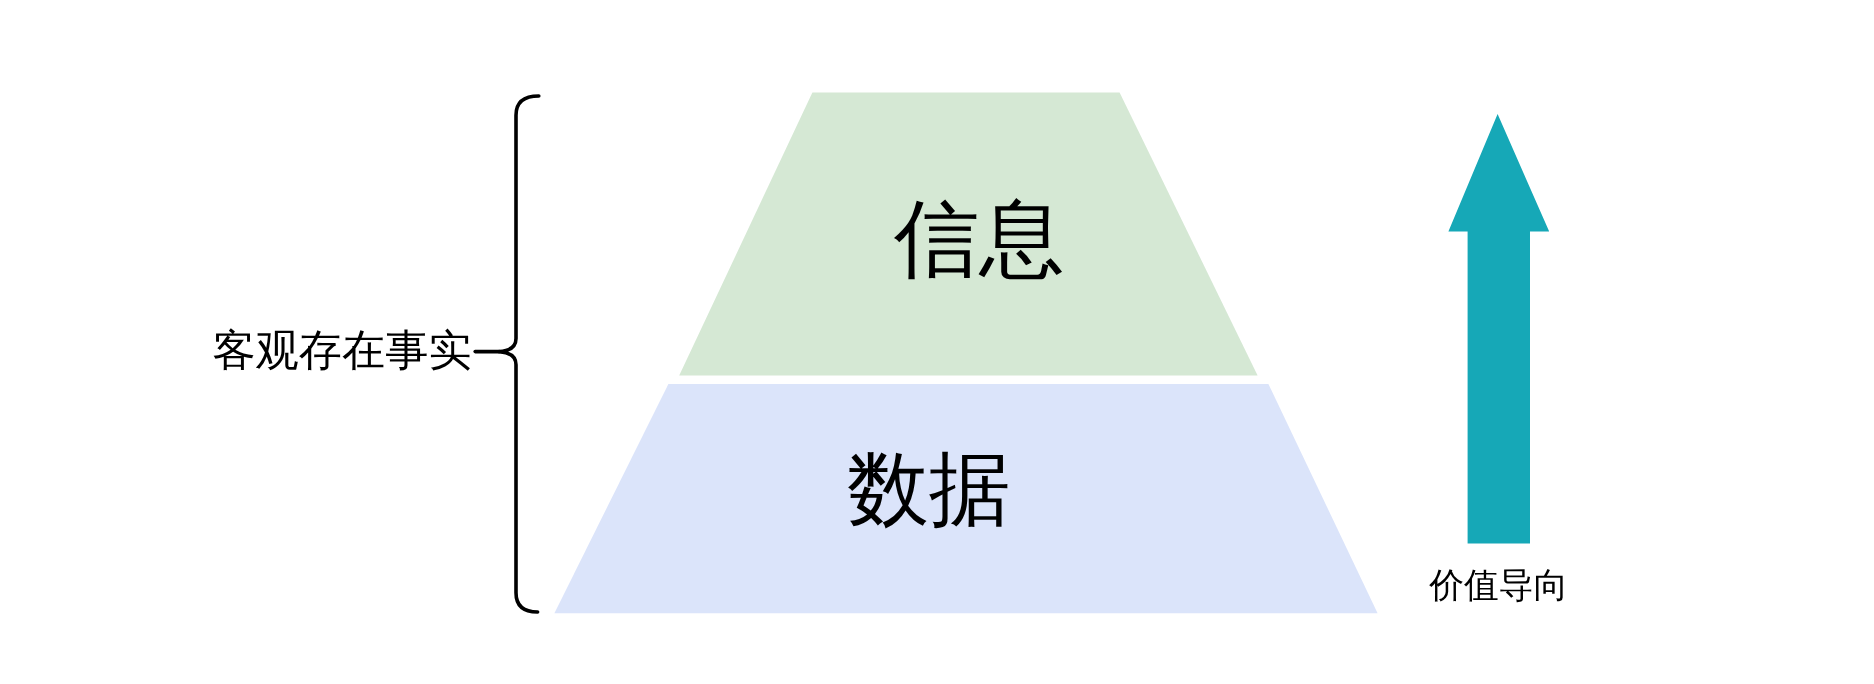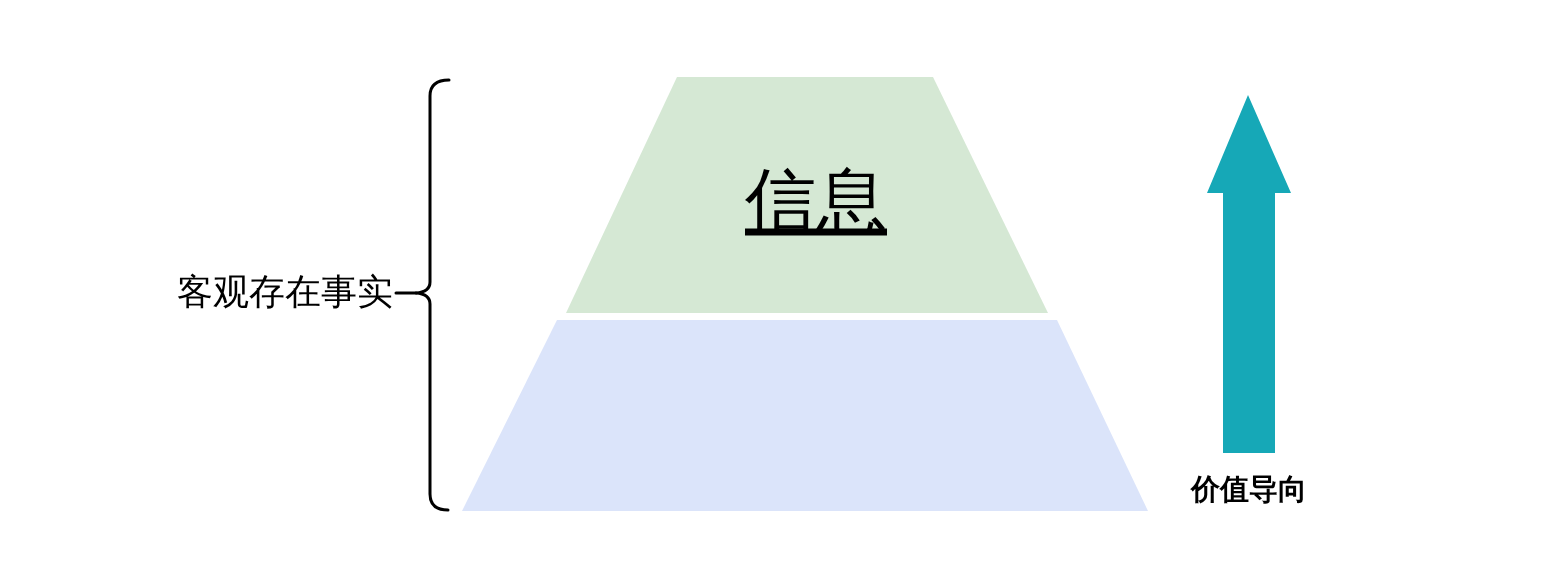--- a/index.html
+++ b/index.html
@@ -20,24 +20,24 @@
     left: 0;
     top: 0;
   }
   .txt {
     position: absolute;
     transform: translate(-50%, -50%);
     white-space: nowrap;
     color: #000000;
     line-height: 1;
   }
-  .txt-layer-top    { left: 816px;  top: 200px; font-size: 71px; text-decoration: underline; }
+  .txt-layer-top    { left: 816px;  top: 200px; font-size: 71px; }
   .txt-layer-bottom { left: 774px;  top: 408px; font-size: 68px; }
   .txt-brace-label  { left: 285px;  top: 292px; font-size: 36px; text-align: center; }
-  .txt-arrow-label  { left: 1249px; top: 489px; font-size: 29px; font-weight: 700; }
+  .txt-arrow-label  { left: 1249px; top: 489px; font-size: 29px; font-weight: 400; }
 </style>
 </head>
 <body>
 
 <div class="canvas">
 
   <svg class="layer-svg" width="1562" height="570" viewBox="0 0 1562 570">
 
     <polygon points="677,77 933,77 1048,313 566,313" fill="#d5e8d4"></polygon>
 
@@ -45,18 +45,19 @@
 
     <polygon points="1248,95 1291,193 1275,193 1275,453 1223,453 1223,193 1207,193" fill="#16a8b7"></polygon>
 
     <path d="M449,80 Q430,80 430,96 L430,282 Q430,292 416,293 Q430,294 430,304 L430,494 Q430,510 448,510" fill="none" stroke="#000000" stroke-width="3" stroke-linecap="round" stroke-linejoin="round"></path>
 
     <line x1="396" y1="293" x2="416" y2="293" stroke="#000000" stroke-width="3" stroke-linecap="round"></line>
   </svg>
 
   <div class="txt txt-layer-top">信息</div>
 
+  <div class="txt txt-layer-bottom">数据</div>
 
   <div class="txt txt-brace-label">客观存在事实</div>
 
   <div class="txt txt-arrow-label">价值导向</div>
 
 </div>
 
 </body></html>

